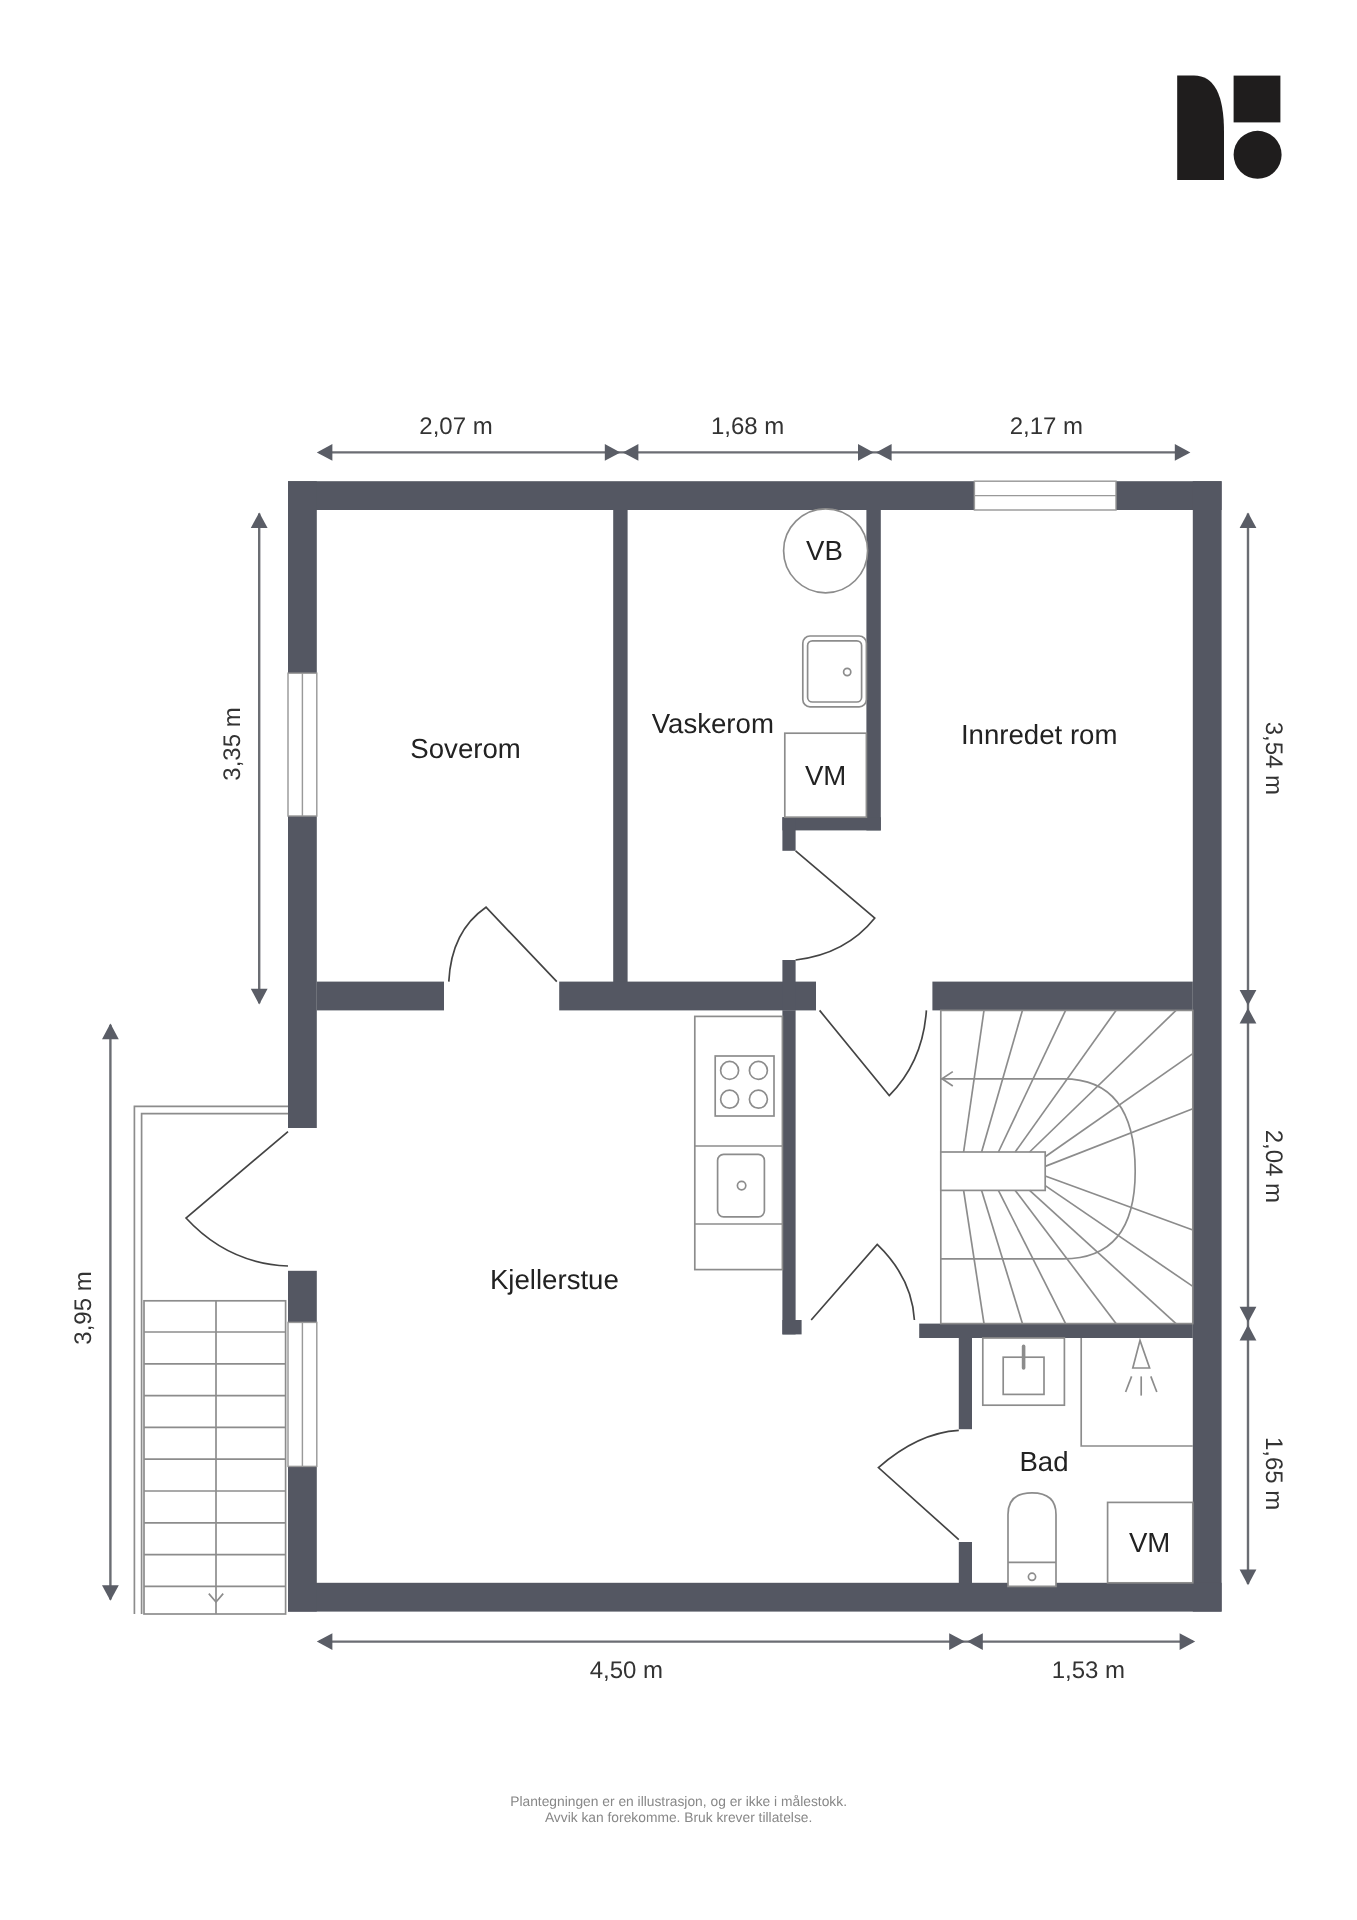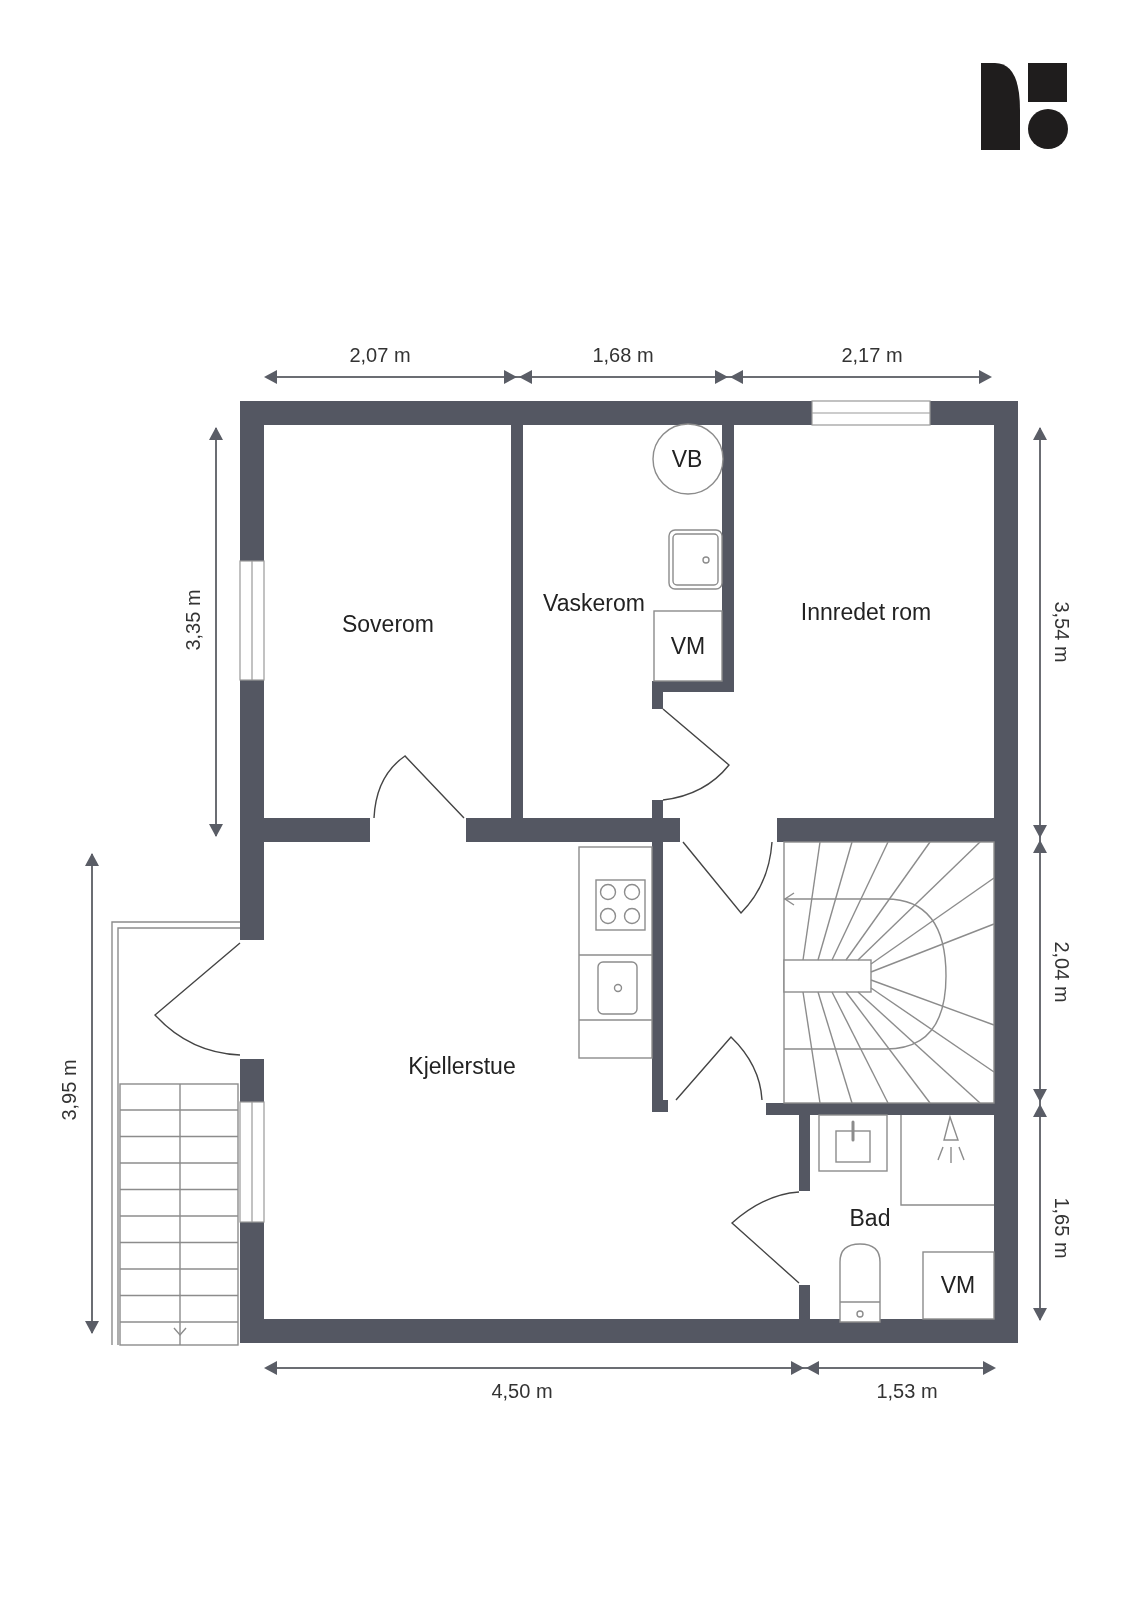--- a/index.html
+++ b/index.html
@@ -213,13 +213,15 @@
   <text class="lbl dimlbl" x="522" y="1398" text-anchor="middle">4,50 m</text>
   <text class="lbl dimlbl" x="907" y="1398" text-anchor="middle">1,53 m</text>
   <text class="lbl dimlbl" transform="translate(200 620) rotate(-90)" text-anchor="middle">3,35 m</text>
   <text class="lbl dimlbl" transform="translate(76 1090) rotate(-90)" text-anchor="middle">3,95 m</text>
   <text class="lbl dimlbl" transform="translate(1055 632) rotate(90)" text-anchor="middle">3,54 m</text>
   <text class="lbl dimlbl" transform="translate(1055 972) rotate(90)" text-anchor="middle">2,04 m</text>
   <text class="lbl dimlbl" transform="translate(1055 1228) rotate(90)" text-anchor="middle">1,65 m</text>
 </svg>
 
 <div class="foot">
+  <div>Plantegningen er en illustrasjon, og er ikke i målestokk.</div>
+  <div>Avvik kan forekomme. Bruk krever tillatelse.</div>
 </div>
 
 </body></html>

